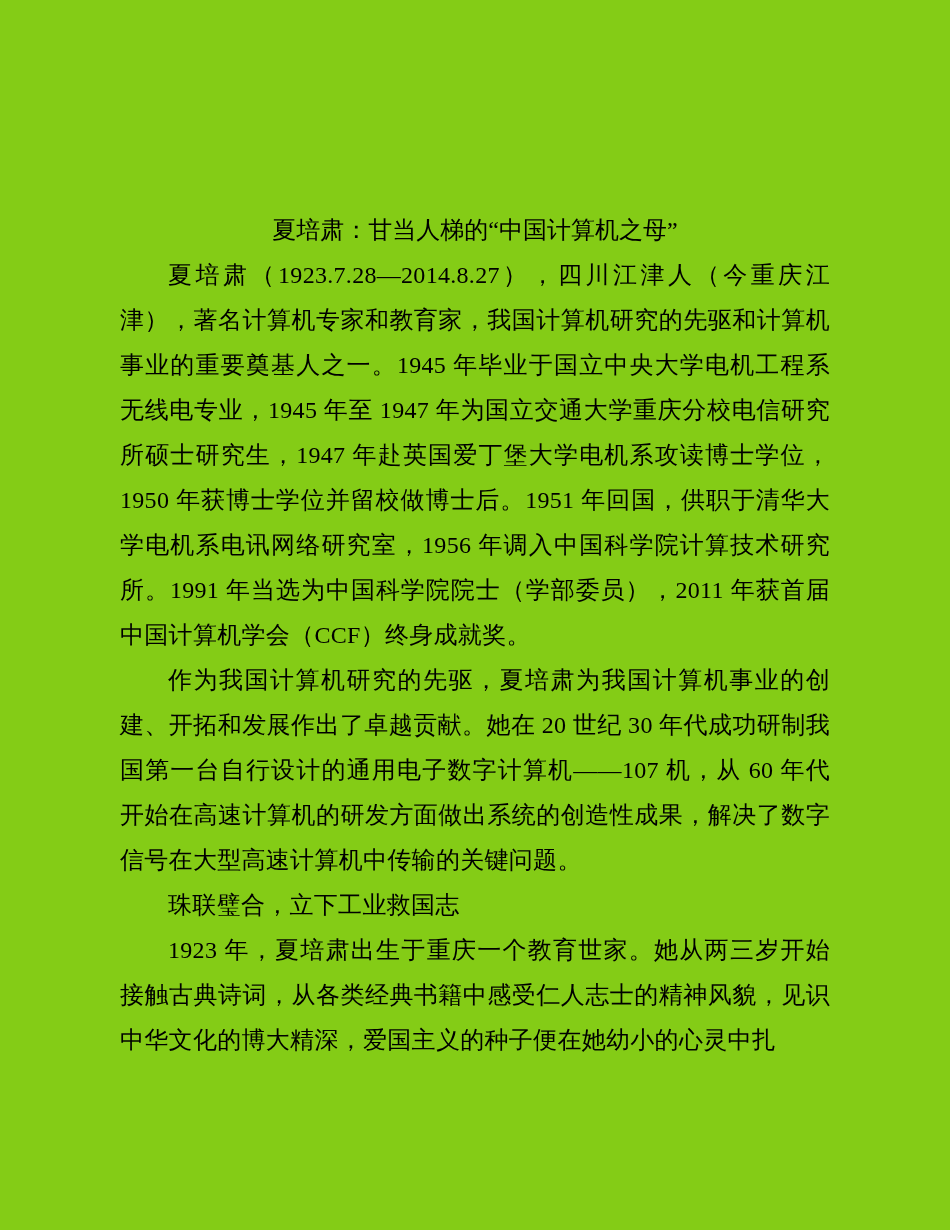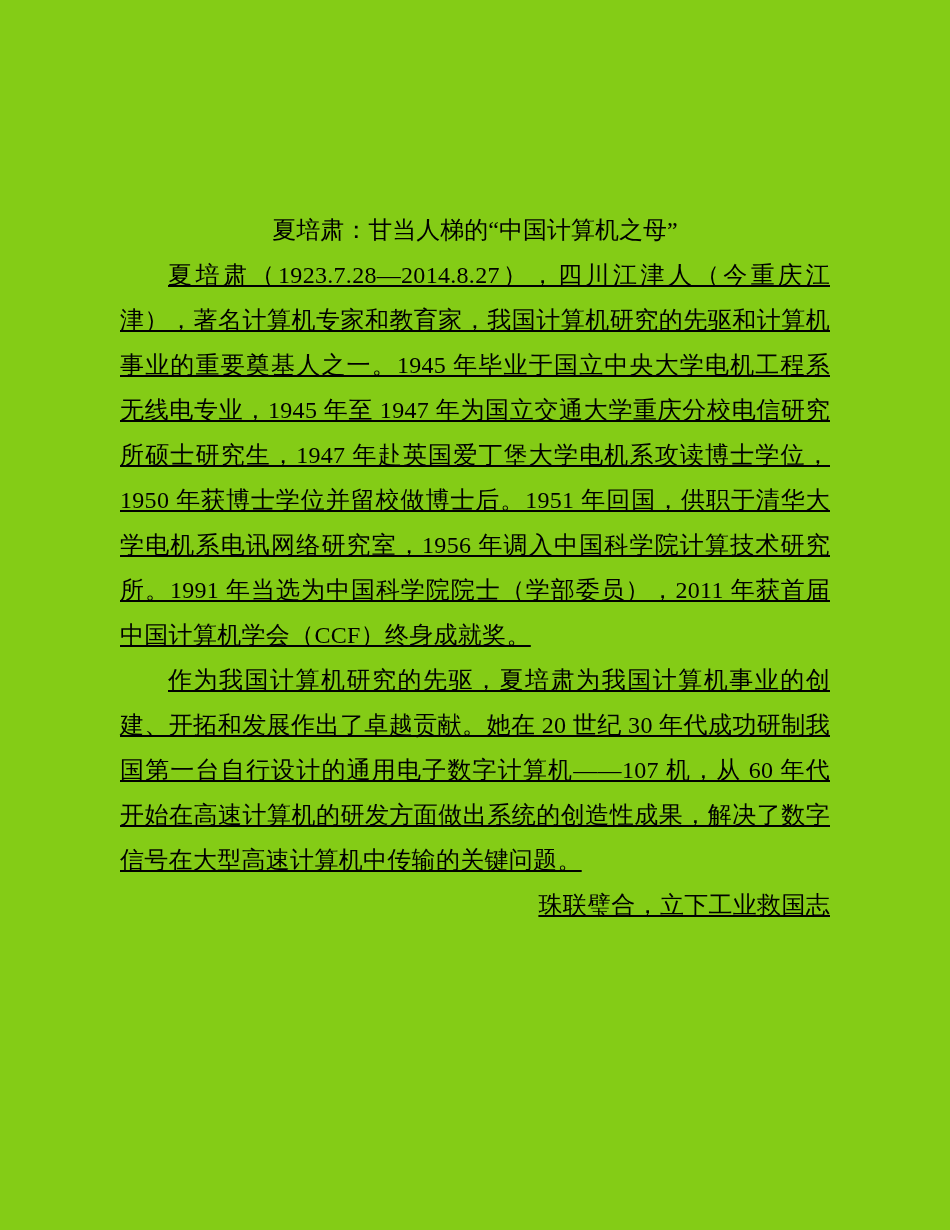--- a/index.html
+++ b/index.html
@@ -27,29 +27,29 @@
     line-height: 45px;
     margin: 0;
   }
   .doc-para {
     font-size: 24px;
     line-height: 45px;
     text-align: justify;
     text-indent: 2em;
     margin: 0;
     letter-spacing: 0.3px;
-    text-decoration: underline;
   }
   .doc-para.subheading {
-    text-align: right;
+    text-align: left;
   }
 </style>
 </head>
 <body>
 
 <div class="doc-page">
   <div class="doc-content">
     <div class="doc-title">夏培肃：甘当人梯的“中国计算机之母”</div>
     <p class="doc-para">夏培肃（1923.7.28—2014.8.27），四川江津人（今重庆江津），著名计算机专家和教育家，我国计算机研究的先驱和计算机事业的重要奠基人之一。1945 年毕业于国立中央大学电机工程系无线电专业，1945 年至 1947 年为国立交通大学重庆分校电信研究所硕士研究生，1947 年赴英国爱丁堡大学电机系攻读博士学位，1950 年获博士学位并留校做博士后。1951 年回国，供职于清华大学电机系电讯网络研究室，1956 年调入中国科学院计算技术研究所。1991 年当选为中国科学院院士（学部委员），2011 年获首届中国计算机学会（CCF）终身成就奖。</p>
     <p class="doc-para">作为我国计算机研究的先驱，夏培肃为我国计算机事业的创建、开拓和发展作出了卓越贡献。她在 20 世纪 30 年代成功研制我国第一台自行设计的通用电子数字计算机——107 机，从 60 年代开始在高速计算机的研发方面做出系统的创造性成果，解决了数字信号在大型高速计算机中传输的关键问题。</p>
     <p class="doc-para subheading">珠联璧合，立下工业救国志</p>
+    <p class="doc-para">1923 年，夏培肃出生于重庆一个教育世家。她从两三岁开始接触古典诗词，从各类经典书籍中感受仁人志士的精神风貌，见识中华文化的博大精深，爱国主义的种子便在她幼小的心灵中扎</p>
   </div>
 </div>
 
 </body></html>

